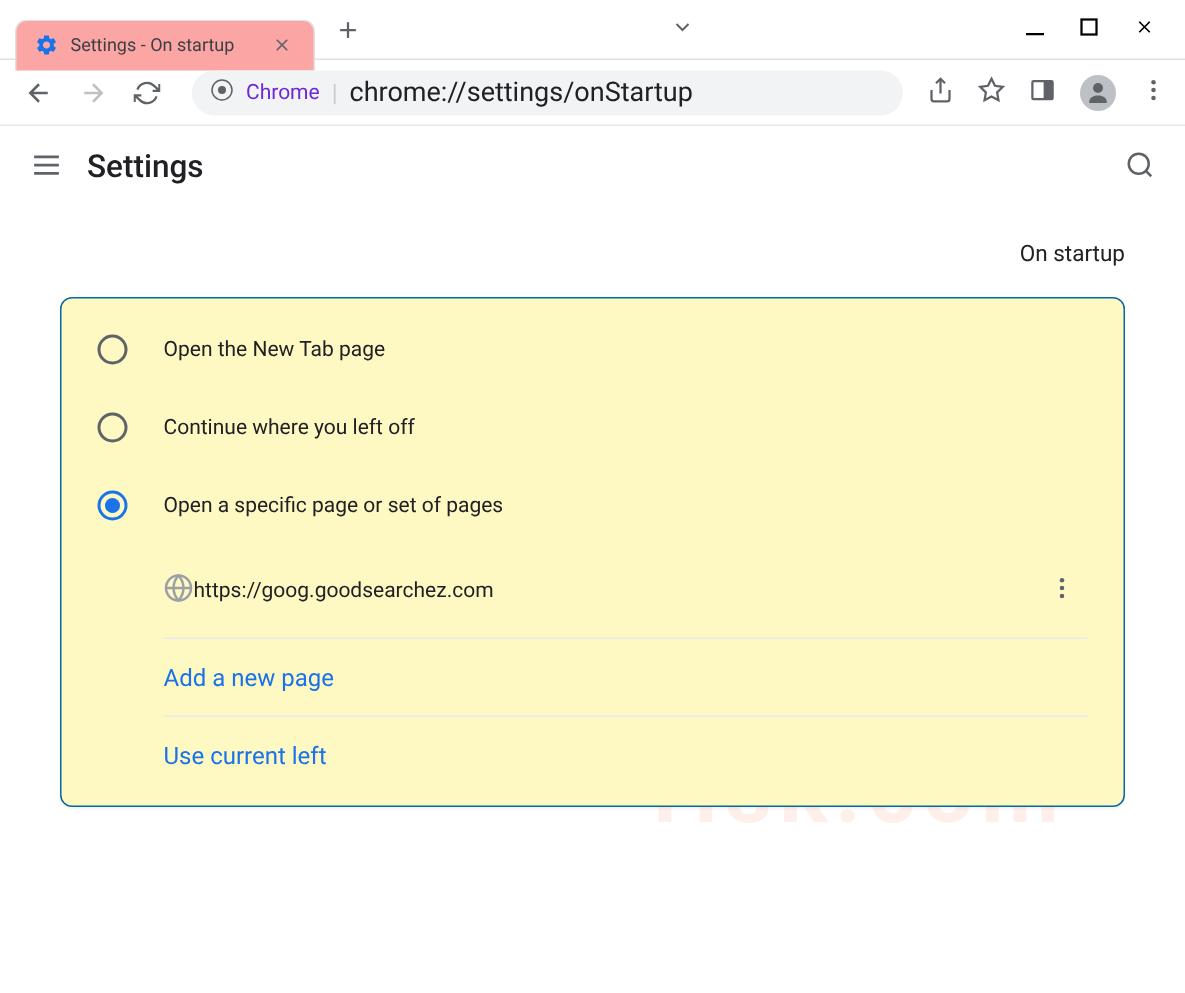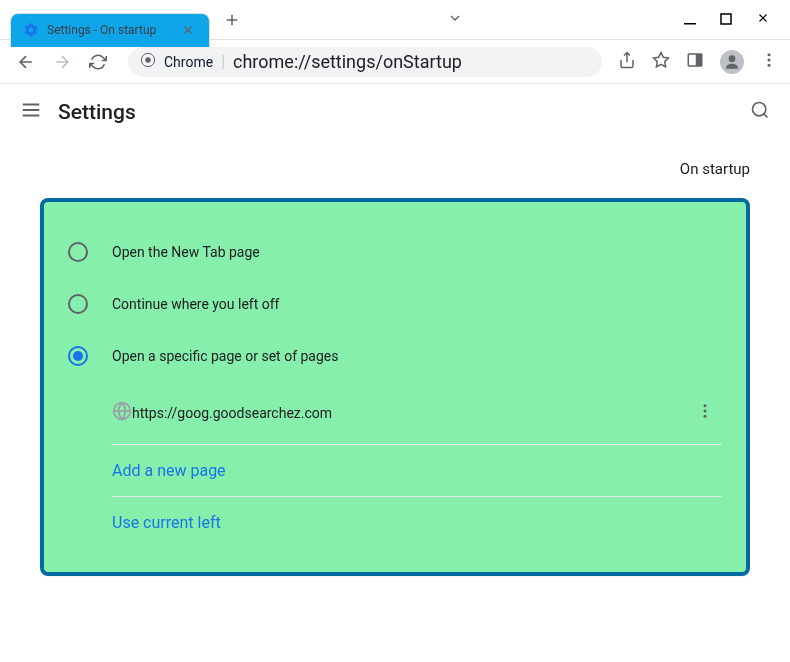--- a/index.html
+++ b/index.html
@@ -4,52 +4,52 @@
   <style>
     * { margin: 0; padding: 0; box-sizing: border-box; font-family: -apple-system, BlinkMacSystemFont, "Segoe UI", Roboto, Arial, sans-serif; }
     body { width: 790px; height: 662px; background: #fff; overflow: hidden; position: relative; }
     
     
     .watermark { position: absolute; top: 50%; left: 50%; transform: translate(-50%, -50%); font-size: 140px; font-weight: bold; color: rgba(200, 200, 200, 0.15); letter-spacing: 10px; pointer-events: none; z-index: 0; white-space: nowrap; }
     .watermark2 { position: absolute; bottom: 15%; right: 10%; font-size: 60px; font-weight: bold; color: rgba(255, 100, 50, 0.1); letter-spacing: 5px; pointer-events: none; z-index: 0; }
     
     
     .titlebar { height: 40px; background: #fff; display: flex; align-items: center; border-bottom: 1px solid #e0e0e0; position: relative; z-index: 1; }
-    .tab { display: flex; align-items: center; padding: 0 12px; height: 34px; margin-left: 10px; margin-top: 20px; border-radius: 8px 8px 0 0; background: #0ea5e9; border: 1px solid #e0e0e0; border-bottom: none; min-width: 200px; }
+    .tab { display: flex; align-items: center; padding: 0 12px; height: 34px; margin-left: 10px; margin-top: 20px; border-radius: 8px 8px 0 0; background: #fca5a5; border: 1px solid #e0e0e0; border-bottom: none; min-width: 200px; }
     .tab-icon { width: 16px; height: 16px; margin-right: 8px; color: #1a73e8; }
     .tab-title { font-size: 12px; color: #3c4043; flex: 1; }
     .tab-close { width: 16px; height: 16px; color: #5f6368; cursor: pointer; }
     .new-tab { margin-left: 8px; width: 28px; height: 28px; display: flex; align-items: center; justify-content: center; color: #5f6368; cursor: pointer; }
     .window-controls { margin-left: auto; display: flex; align-items: center; gap: 24px; padding-right: 20px; }
     .window-controls span { cursor: pointer; color: #000; font-size: 14px; }
     .chevron-down-top { margin-left: auto; margin-right: 20px; color: #5f6368; cursor: pointer; }
     
     
     .toolbar { height: 44px; display: flex; align-items: center; padding: 0 12px; gap: 8px; position: relative; z-index: 1; border-bottom: 1px solid #e8e8e8; }
     .nav-btn { width: 28px; height: 28px; display: flex; align-items: center; justify-content: center; color: #5f6368; cursor: pointer; border-radius: 50%; }
     .nav-btn.disabled { color: #bdc1c6; }
     .omnibox { flex: 1; height: 30px; background: #f1f3f4; border-radius: 15px; display: flex; align-items: center; padding: 0 12px; margin: 0 8px; gap: 8px; }
     .omnibox-icon { color: #5f6368; }
-    .omnibox-prefix { color: #0f172a; font-size: 14px; }
+    .omnibox-prefix { color: #6d28d9; font-size: 14px; }
     .omnibox-divider { color: #ccc; }
     .omnibox-url { color: #202124; font-size: 18px; }
     .toolbar-right { display: flex; align-items: center; gap: 16px; }
     .toolbar-icon { color: #5f6368; cursor: pointer; }
     .avatar { width: 24px; height: 24px; background: #bdc1c6; border-radius: 50%; display: flex; align-items: center; justify-content: center; }
     
     
     .settings-header { height: 56px; display: flex; align-items: center; padding: 0 20px; position: relative; z-index: 1; }
     .menu-icon { margin-right: 16px; color: #5f6368; cursor: pointer; }
     .settings-title { font-size: 21px; font-weight: 500; color: #202124; flex: 1; }
     .search-icon-header { color: #5f6368; cursor: pointer; }
     
     
     .content { padding: 20px 40px; position: relative; z-index: 1; }
     .section-title { font-size: 15px; color: #202124; margin-bottom: 20px; font-weight: 400; text-align: right; }
-    .card { background: #86efac; border: 4px solid #0369a1; border-radius: 8px; padding: 24px 0; box-shadow: 0 1px 2px rgba(0,0,0,0.05); }
+    .card { background: #fef9c3; border: 1px solid #0369a1; border-radius: 8px; padding: 8px 0; box-shadow: 0 1px 2px rgba(0,0,0,0.05); }
     
     .radio-row { display: flex; align-items: center; padding: 16px 24px; gap: 24px; }
     .radio { width: 20px; height: 20px; border: 2px solid #5f6368; border-radius: 50%; position: relative; flex-shrink: 0; }
     .radio.selected { border-color: #1a73e8; }
     .radio.selected::after { content: ''; position: absolute; top: 3px; left: 3px; width: 10px; height: 10px; background: #1a73e8; border-radius: 50%; }
     .radio-label { font-size: 14px; color: #202124; }
     
     .page-entry { display: flex; align-items: center; padding: 12px 24px 12px 68px; }
     .globe-icon { color: #9aa0a6; flex-shrink: 0; }
     .page-info { flex: 1; }

